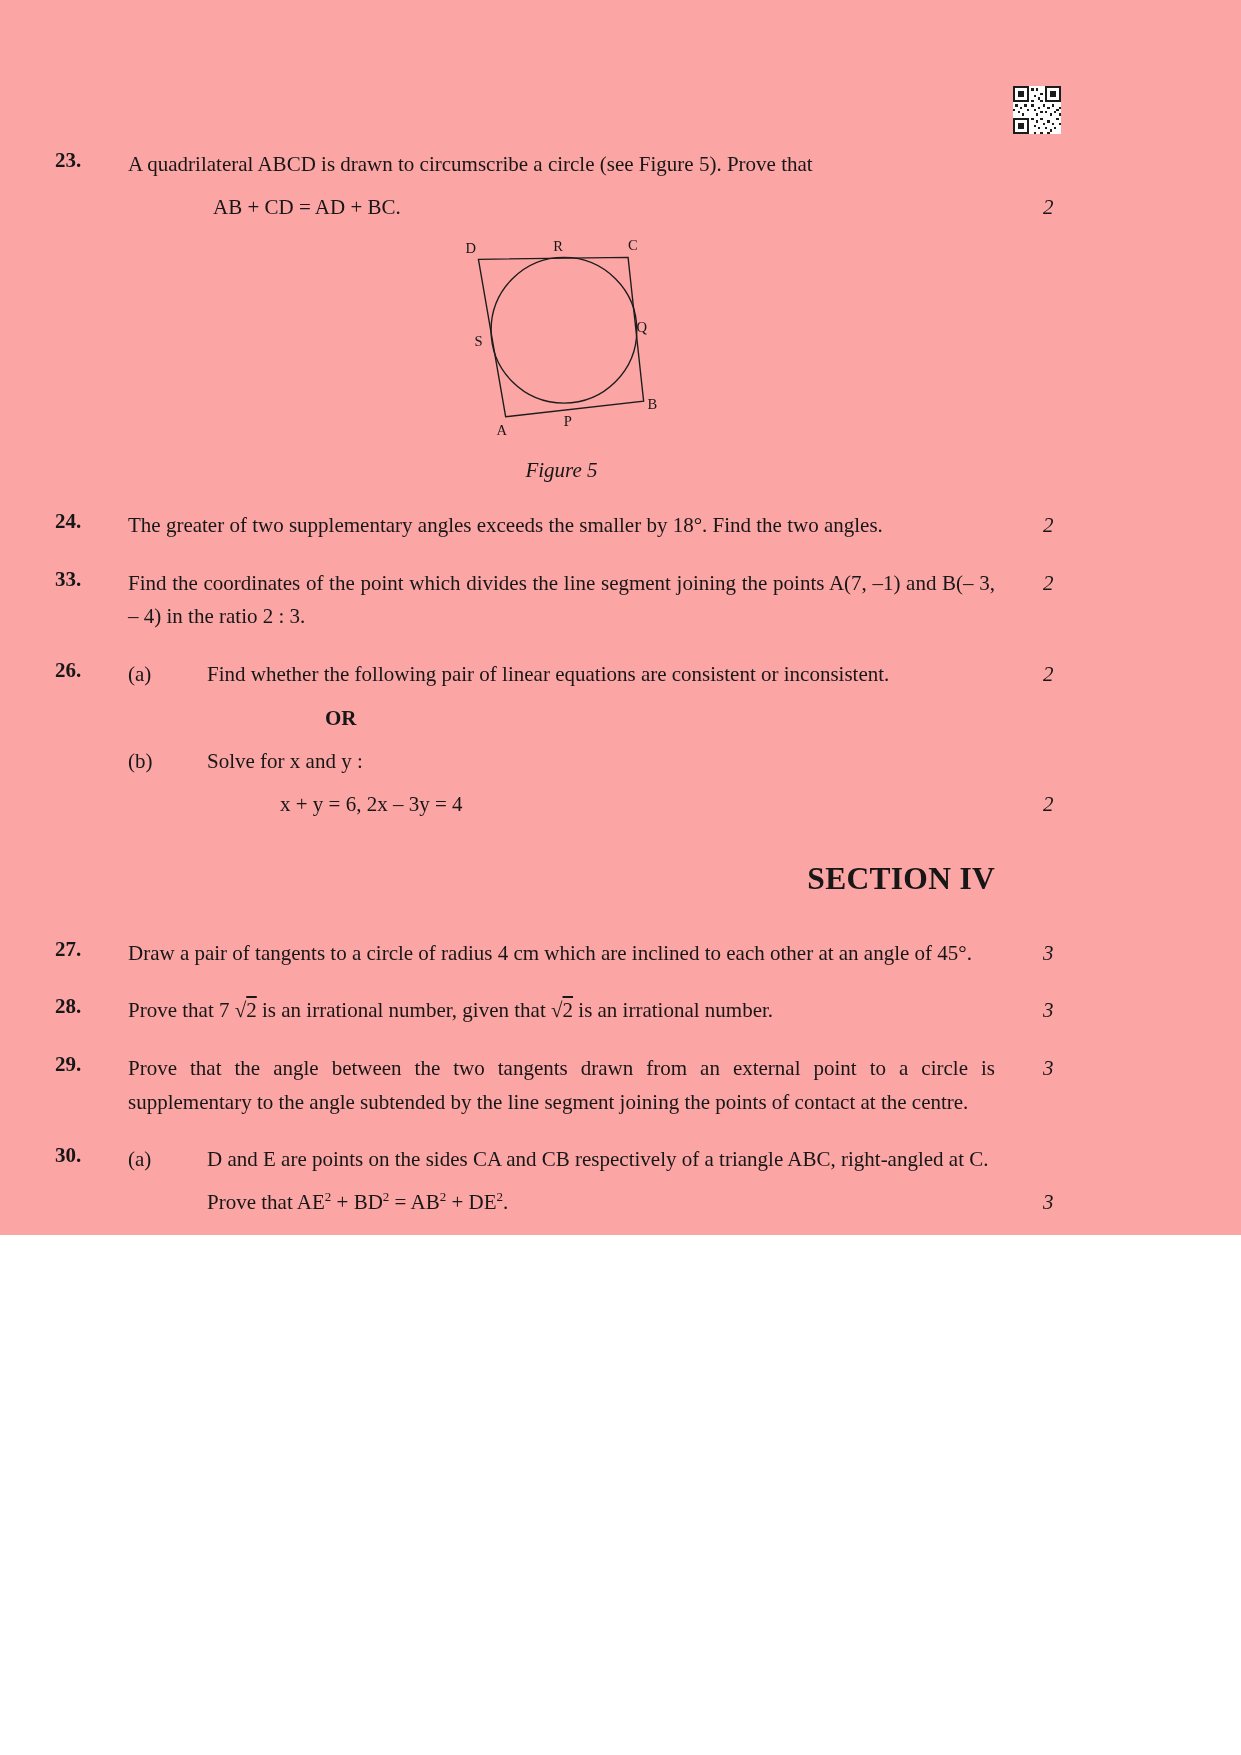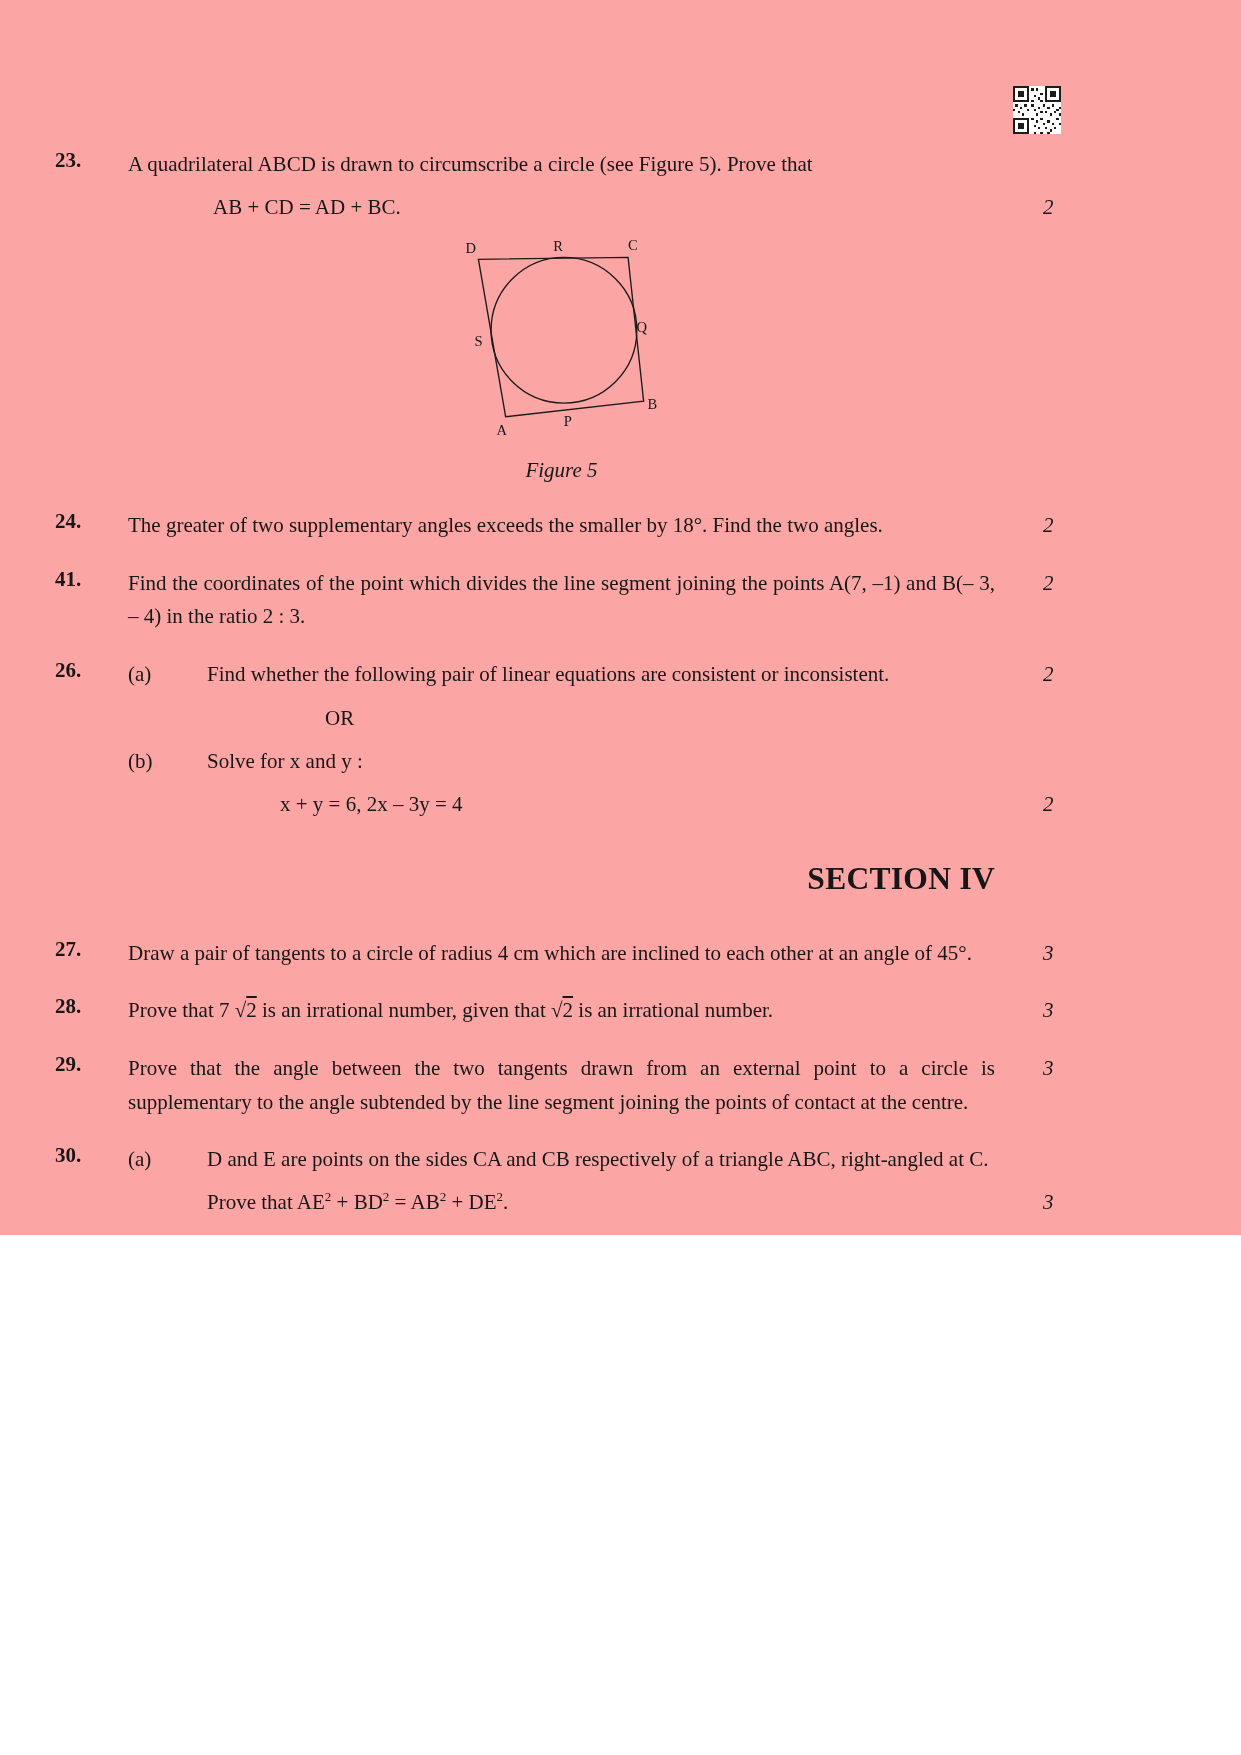--- a/index.html
+++ b/index.html
@@ -26,21 +26,21 @@
 
   .marks {
     float: right; width: 40px; margin-right: -88px;
     font-style: italic; text-align: left; line-height: 1.6;
   }
 
   .part { display: flex; }
   .plabel { flex: 0 0 79px; line-height: 1.6; }
   .pbody { flex: 1; min-width: 0; }
 
-  .or { font-weight: normal; line-height: 1.6; margin: 10px 0; }
+  .or { font-weight: bold; line-height: 1.6; margin: 10px 0; }
   .or-left { margin-left: 197px; }
   .or-center { text-align: center; }
 
   .section-header {
     font-weight: bold; text-align: right;
     margin: 4px 0 32px 73px; line-height: 1.6; letter-spacing: 0.3px;
   }
 
   .fig { margin: 12px auto 2px; width: max-content; text-align: center; }
   .figcap { font-style: italic; margin-top: 10px; }
@@ -108,21 +108,21 @@
     </section>
 
     <section class="q">
       <div class="qnum">24.</div>
       <div class="qbody">
         <p class="qtext"><span class="marks">2</span><span>The greater of two supplementary angles exceeds the smaller by 18°. Find the two angles.</span></p>
       </div>
     </section>
 
     <section class="q">
-      <div class="qnum">41.</div>
+      <div class="qnum">33.</div>
       <div class="qbody">
         <p class="qtext"><span class="marks">2</span><span>Find the coordinates of the point which divides the line segment joining the points A(7, –1) and B(– 3, – 4) in the ratio 2 : 3.</span></p>
       </div>
     </section>
 
     <section class="q">
       <div class="qnum">26.</div>
       <div class="qbody">
         <div class="part">
           <div class="plabel">(a)</div>

